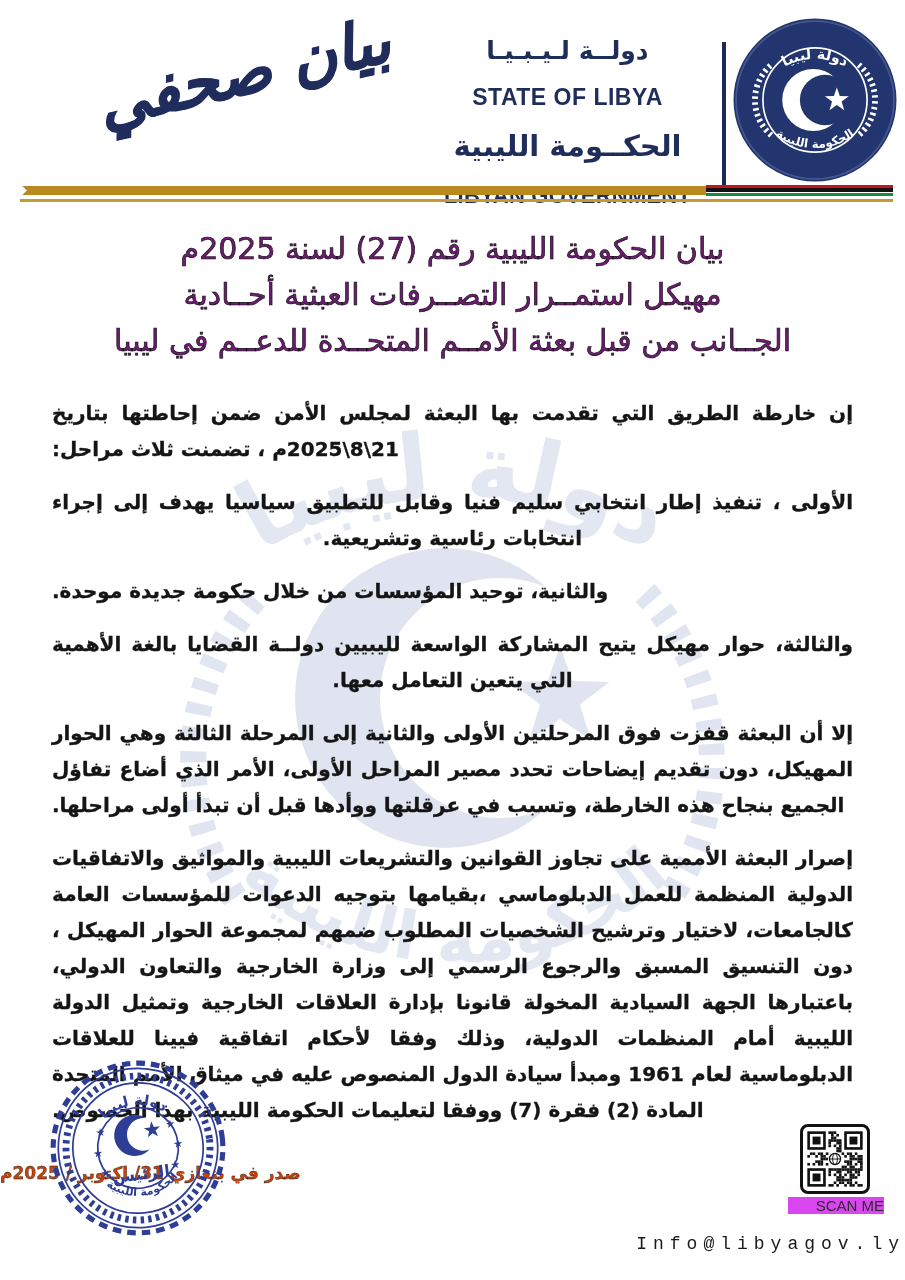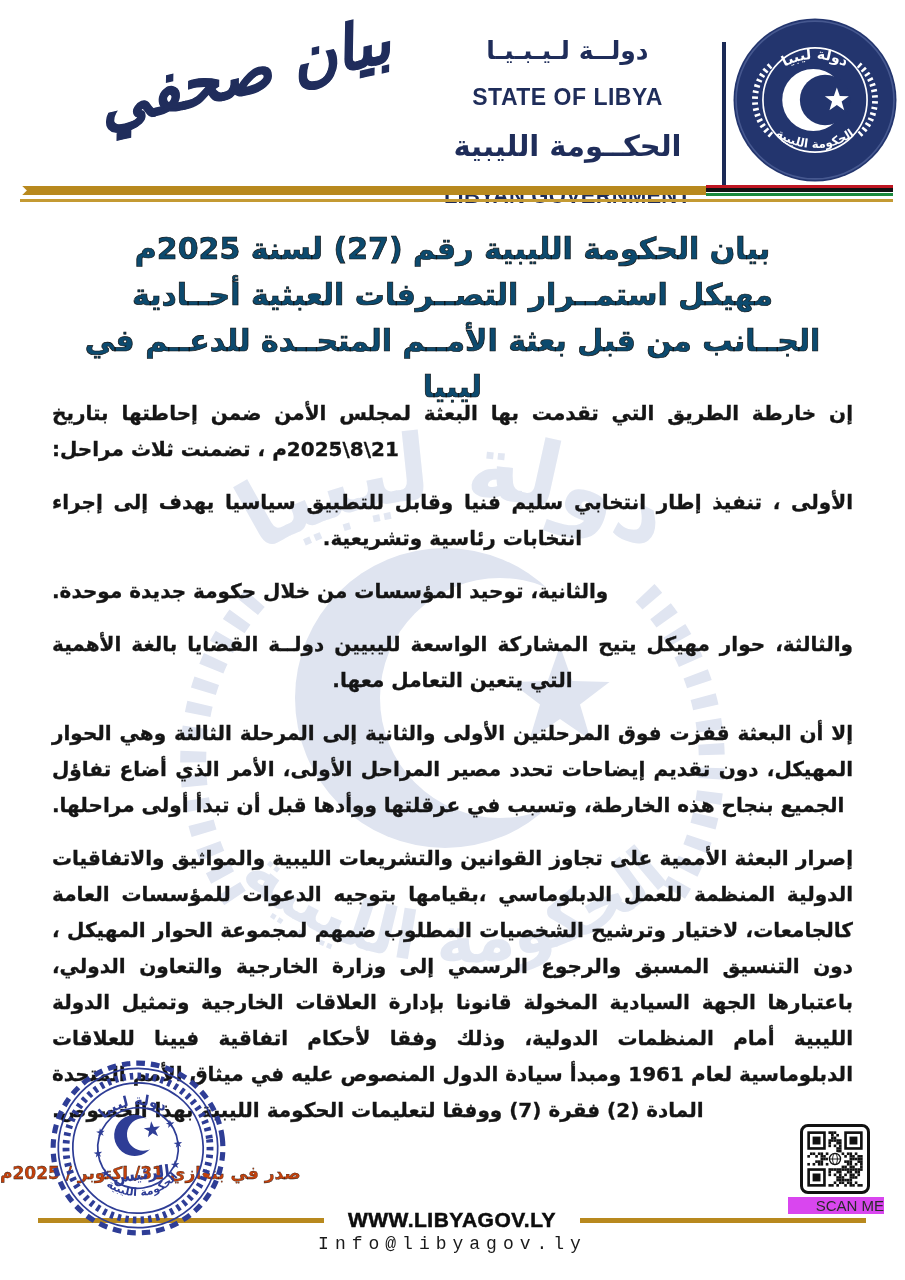--- a/index.html
+++ b/index.html
@@ -23,21 +23,21 @@
   .rule-main{position:absolute;left:20px;top:186px;width:686px;height:9px;background:#b8891e;}
   .rule-notch{position:absolute;left:16px;top:186px;width:9px;height:9px;background:#fff;transform:rotate(45deg);}
   .rule-flag{position:absolute;left:706px;top:185px;width:187px;height:11px;display:flex;flex-direction:column;}
   .rule-flag .red{height:3px;background:#bf1622;}
   .rule-flag .blk{height:4px;background:#121212;}
   .rule-flag .grn{height:3px;background:#1b8a3c;border-top:1px solid #fff;}
   .rule-thin{position:absolute;left:20px;top:199px;width:873px;height:3px;background:#c49a33;}
 
   
   .title-block{position:absolute;left:55px;top:226px;width:795px;text-align:center;direction:rtl;
-        color:#0c4a6e;font-weight:bold;font-size:30px;line-height:46px;-webkit-text-stroke:.7px #101010;}
+        color:#701a75;font-weight:normal;font-size:30px;line-height:46px;-webkit-text-stroke:.7px #101010;}
 
   
   .watermark{position:absolute;left:55px;top:368px;z-index:0;}
 
   
   .body-block{position:absolute;right:52px;left:52px;top:378px;z-index:2;direction:rtl;}
   .body-block p{margin:17px 0 12px;font-size:20px;font-weight:bold;line-height:36px;
         text-align:justify;color:#151515;-webkit-text-stroke:.3px #151515;}
   .body-block p.last-left{text-align-last:left;}
   .body-block p.last-center{text-align-last:center;}
@@ -47,21 +47,21 @@
   .issued{position:absolute;left:0;top:1163px;width:100%;text-align:left;direction:rtl;
         font-size:17px;font-weight:bold;color:#c2410c;-webkit-text-stroke:.3px #111;}
   .site-row{position:absolute;left:38px;top:1208px;width:828px;display:flex;align-items:center;z-index:1;}
   .site-row .gl{flex:1;height:5px;background:#b8891e;}
   .site-row .site{margin:0 24px;font-family:"Liberation Sans",sans-serif;font-weight:bold;
         font-size:21px;letter-spacing:.5px;color:#0d0d0d;-webkit-text-stroke:.5px #0d0d0d;}
   .qr-box{position:absolute;left:800px;top:1124px;width:64px;height:64px;border:3px solid #111;
         border-radius:8px;background:#fff;z-index:3;display:flex;align-items:center;justify-content:center;}
   .qr-label{position:absolute;left:788px;top:1197px;width:96px;text-align:right;
         font-family:"Liberation Sans",sans-serif;font-size:15px;color:#2a2a2a;background:#d946ef;z-index:3;}
-  .email{position:absolute;left:0;top:1234px;width:100%;text-align:center;
+  .email{position:absolute;left:0;top:1234px;width:100%;text-align:right;
         font-family:"Liberation Mono",monospace;font-size:18px;letter-spacing:6px;color:#1a1a1a;}
 </style>
 </head>
 <body>
 
 <div class="page">
 
   <div class="calligraphy">بيان صحفي</div>
 
   <div class="head-center">
@@ -161,25 +161,20 @@
       <text x="52" y="110" font-size="13" fill="#2e3d96" stroke="none">★</text>
       <text x="58" y="134" font-size="13" fill="#2e3d96" stroke="none">★</text>
       <text x="140" y="86" font-size="13" fill="#2e3d96" stroke="none">★</text>
       <text x="146" y="110" font-size="13" fill="#2e3d96" stroke="none">★</text>
       <text x="140" y="134" font-size="13" fill="#2e3d96" stroke="none">★</text>
     </g>
   </svg>
 
   <div class="issued">صدر في بنغازي 31/ اكتوبر / 2025م</div>
 
-  <div class="site-row">
-    <div class="gl"></div>
-    <div class="site">WWW.LIBYAGOV.LY</div>
-    <div class="gl"></div>
-  </div>
 
   <div class="qr-box">
     <svg id="qr-svg" width="58" height="58" viewBox="-0.5 -0.5 22 22">
       <g id="qr-modules" fill="#111">
           <rect x="8" y="0" width="1" height="1"></rect>
           <rect x="9" y="0" width="1" height="1"></rect>
           <rect x="10" y="0" width="1" height="1"></rect>
           <rect x="9" y="1" width="1" height="1"></rect>
           <rect x="11" y="1" width="1" height="1"></rect>
           <rect x="9" y="2" width="1" height="1"></rect>

